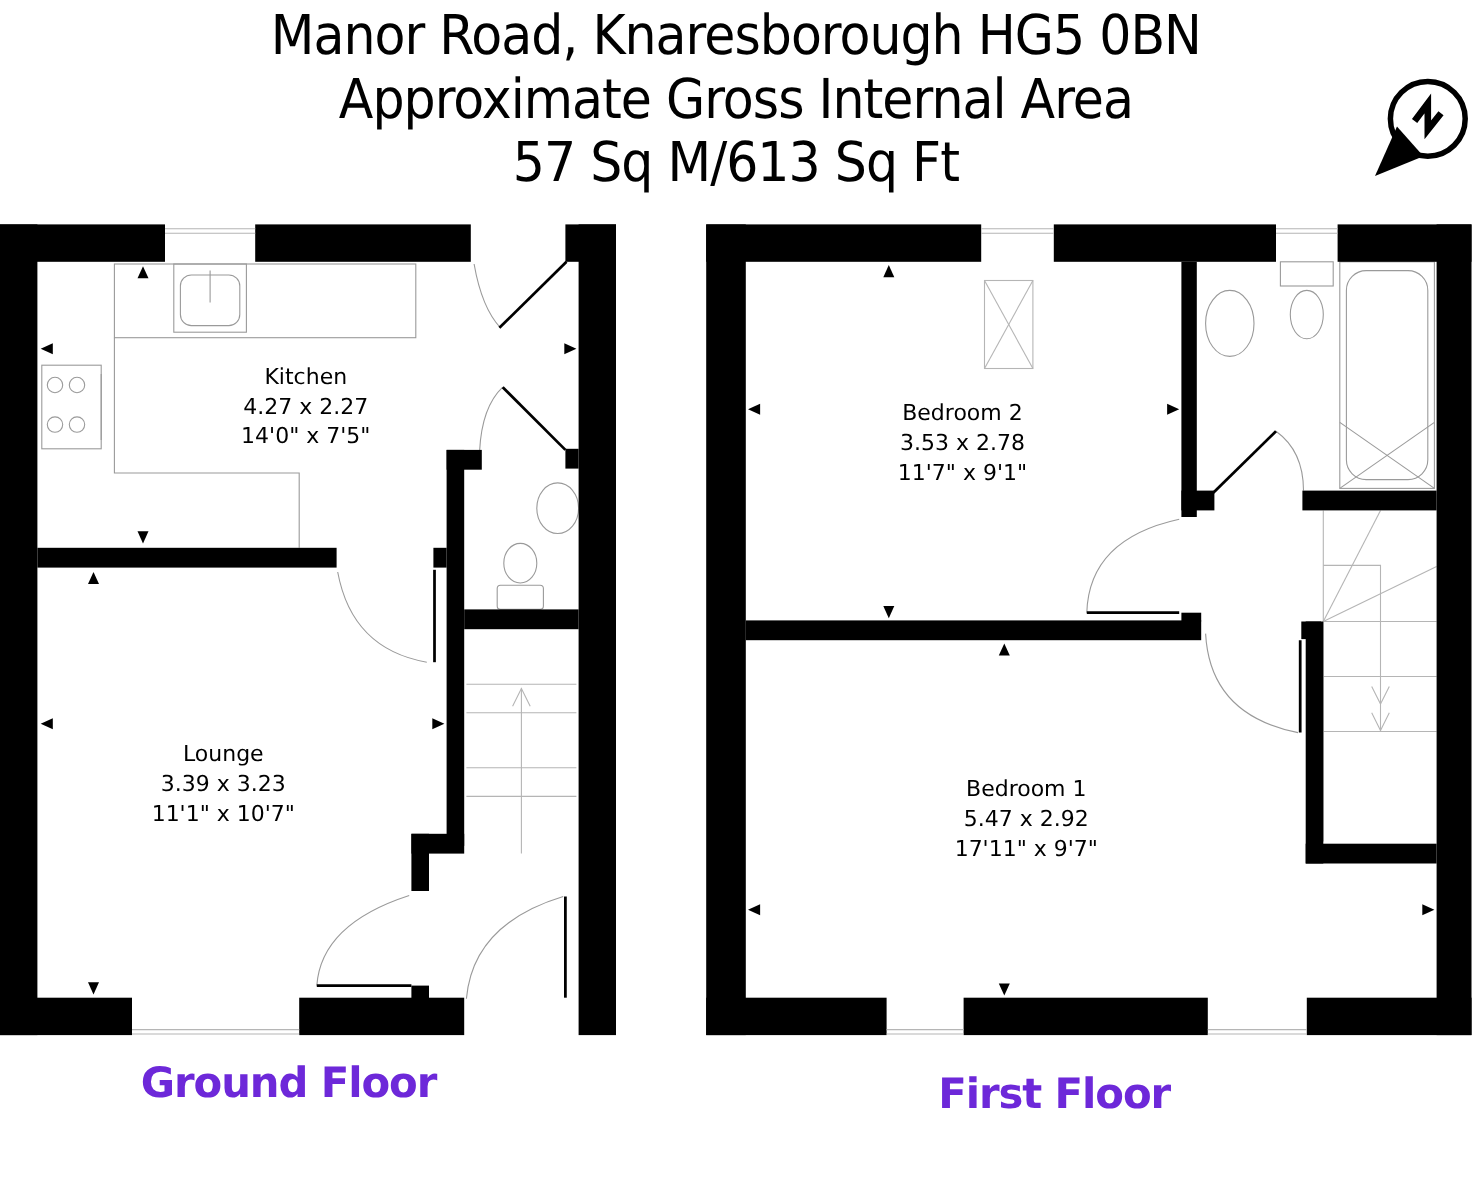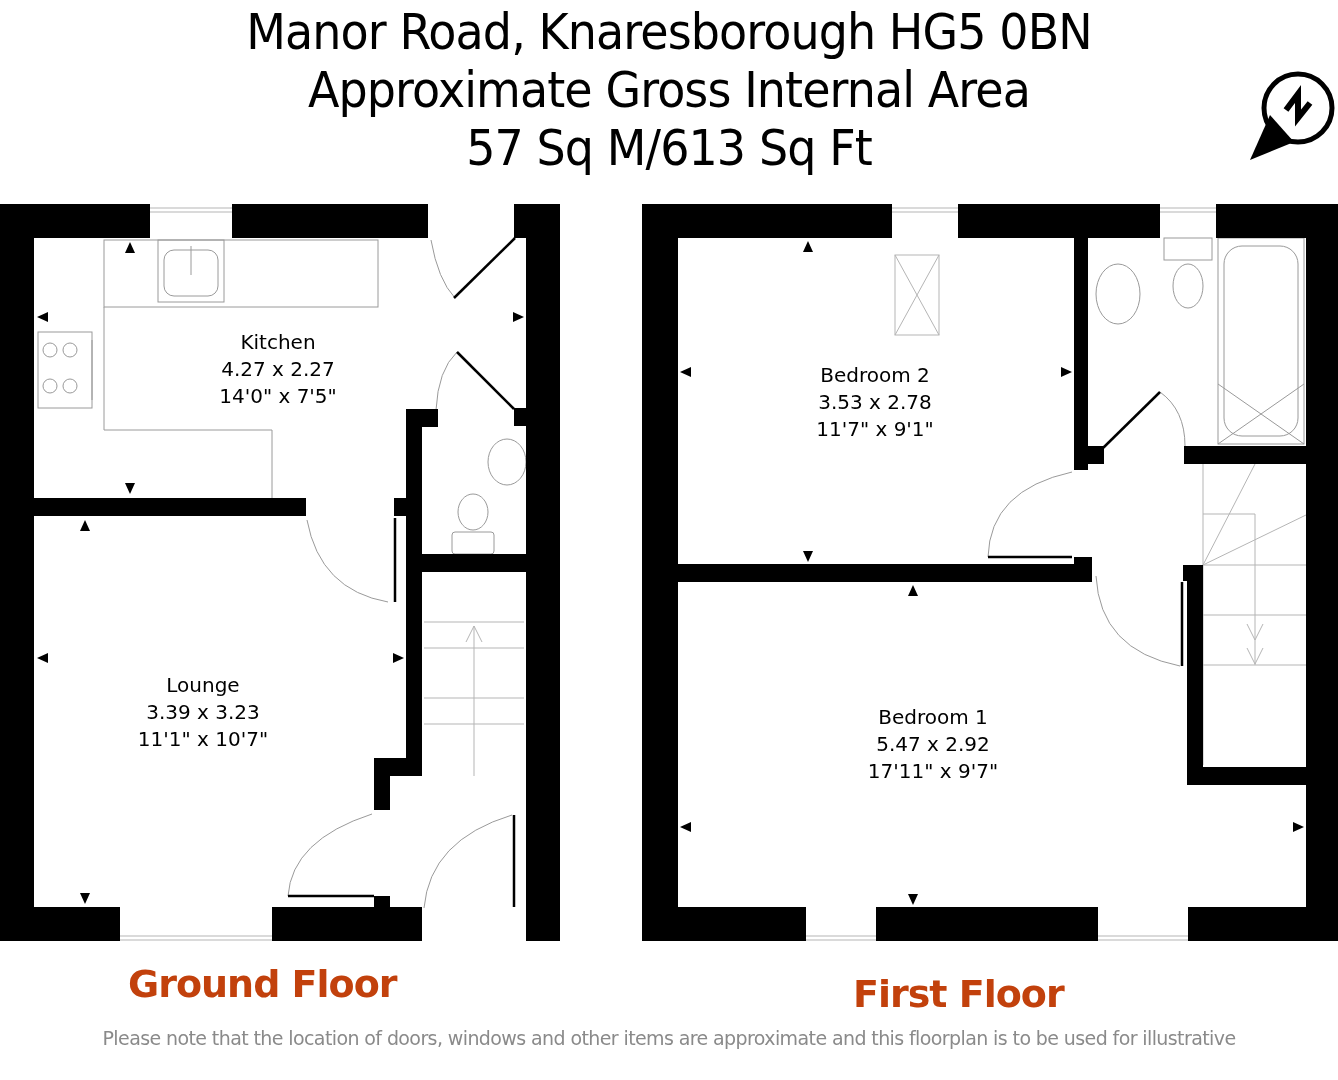--- a/index.html
+++ b/index.html
@@ -4,21 +4,21 @@
 <style>
   html, body { margin: 0; padding: 0; background: #ffffff; }
   body { width: 1338px; height: 1080px; position: relative; overflow: hidden; font-family: "DejaVu Sans", "Liberation Sans", sans-serif; }
   .title-block { position: absolute; left: 0; top: 0; width: 1338px; text-align: center; color: #000; }
   .title-line { font-size: 50px; line-height: 52px; letter-spacing: -1px; font-family: "DejaVu Sans", sans-serif; font-weight: normal; transform: scaleX(0.92); }
   .t1 { position: absolute; top: 6px; left: 0; width: 1338px; }
   .t2 { position: absolute; top: 64px; left: 0; width: 1338px; }
   .t3 { position: absolute; top: 122px; left: 0; width: 1338px; }
   #plan { position: absolute; left: 0; top: 0; }
   .room-label { font-family: "DejaVu Sans", sans-serif; font-size: 20px; fill: #000; }
-  .floor-label { position: absolute; font-family: "DejaVu Sans", sans-serif; font-weight: bold; font-size: 38px; color: #c2410c; letter-spacing: -1px; }
+  .floor-label { position: absolute; font-family: "DejaVu Sans", sans-serif; font-weight: bold; font-size: 38px; color: #6d28d9; letter-spacing: -1px; }
   .gf-label { left: 128px; top: 962px; }
   .ff-label { left: 853px; top: 972px; }
   .disclaimer { position: absolute; left: 0; top: 1024px; width: 1338px; text-align: center; color: #8a8a8a; font-family: "DejaVu Sans", sans-serif; font-size: 19px; line-height: 28px; letter-spacing: -0.6px; }
   .compass { position: absolute; left: 1248px; top: 70px; }
 </style>
 </head>
 <body>
 
 <div class="title-block">
   <div class="title-line t1">Manor Road, Knaresborough HG5 0BN</div>
@@ -205,14 +205,13 @@
     <text class="room-label" x="933" y="724" text-anchor="middle">Bedroom 1</text>
     <text class="room-label" x="933" y="751" text-anchor="middle">5.47 x 2.92</text>
     <text class="room-label" x="933" y="778" text-anchor="middle">17'11" x 9'7"</text>
   </g>
 </svg>
 
 <div class="floor-label gf-label">Ground Floor</div>
 <div class="floor-label ff-label">First Floor</div>
 
 <div class="disclaimer">
-  <div>Please note that the location of doors, windows and other items are approximate and this floorplan is to be used for illustrative</div>
 </div>
 
 </body></html>

